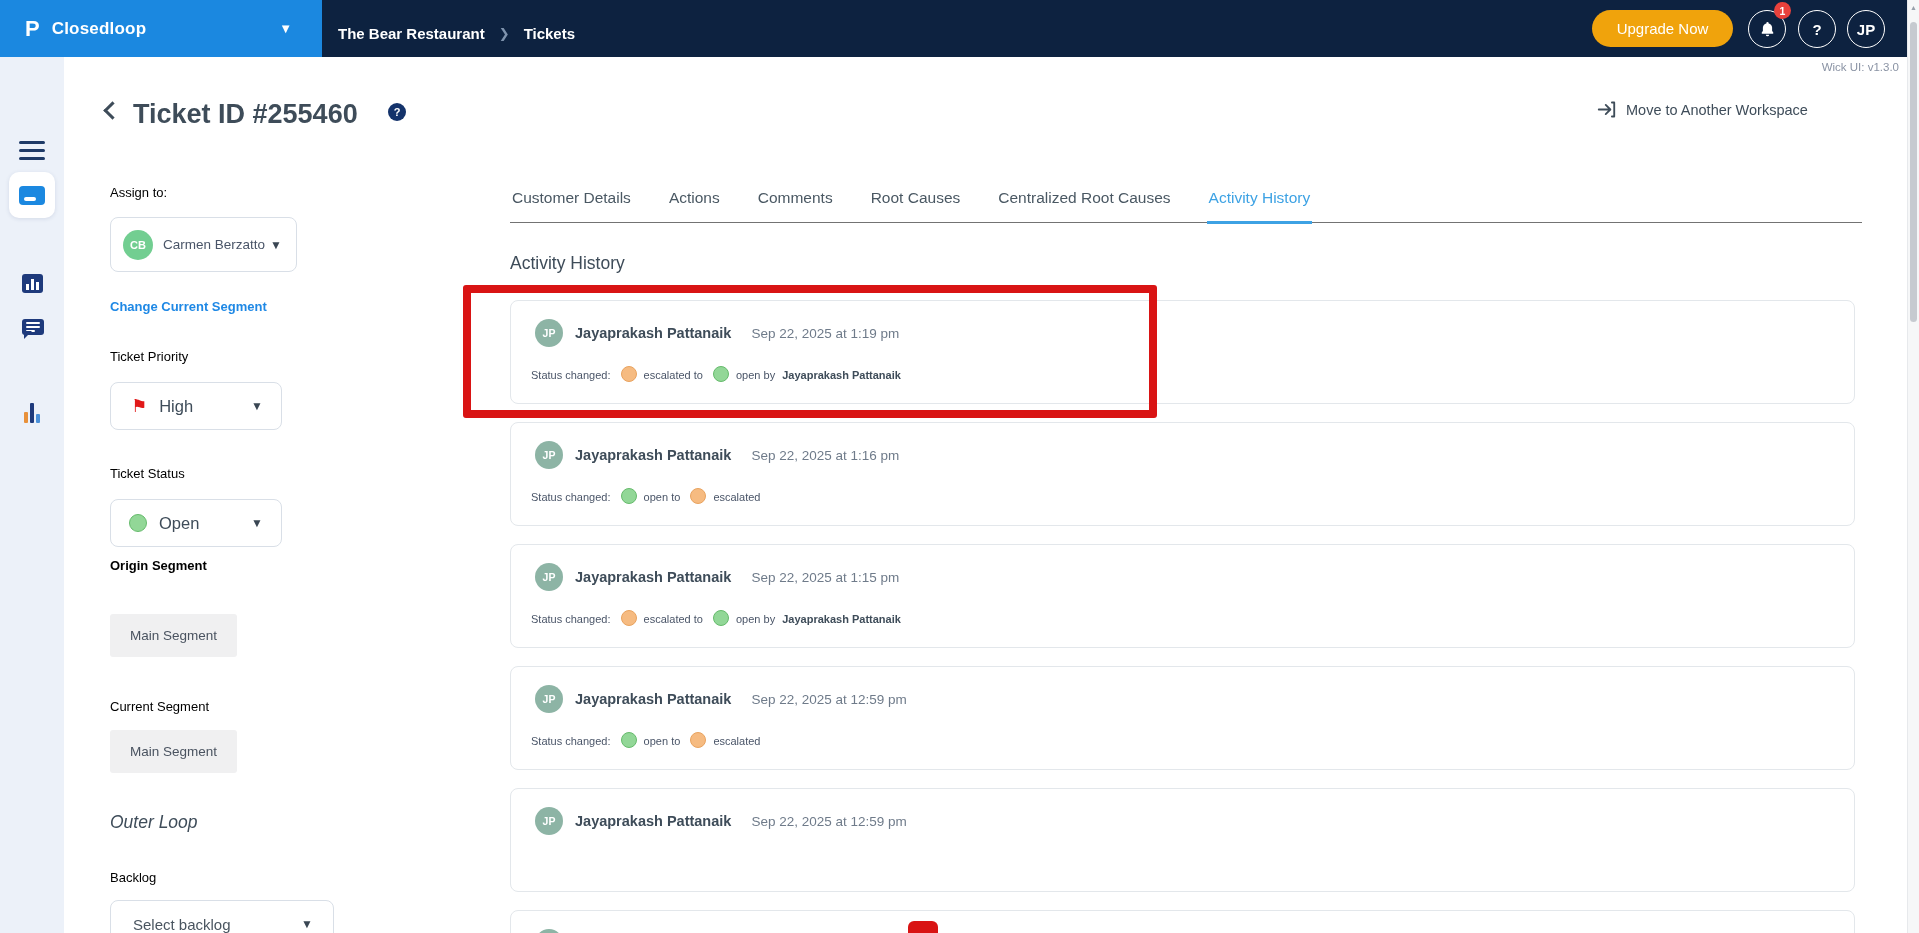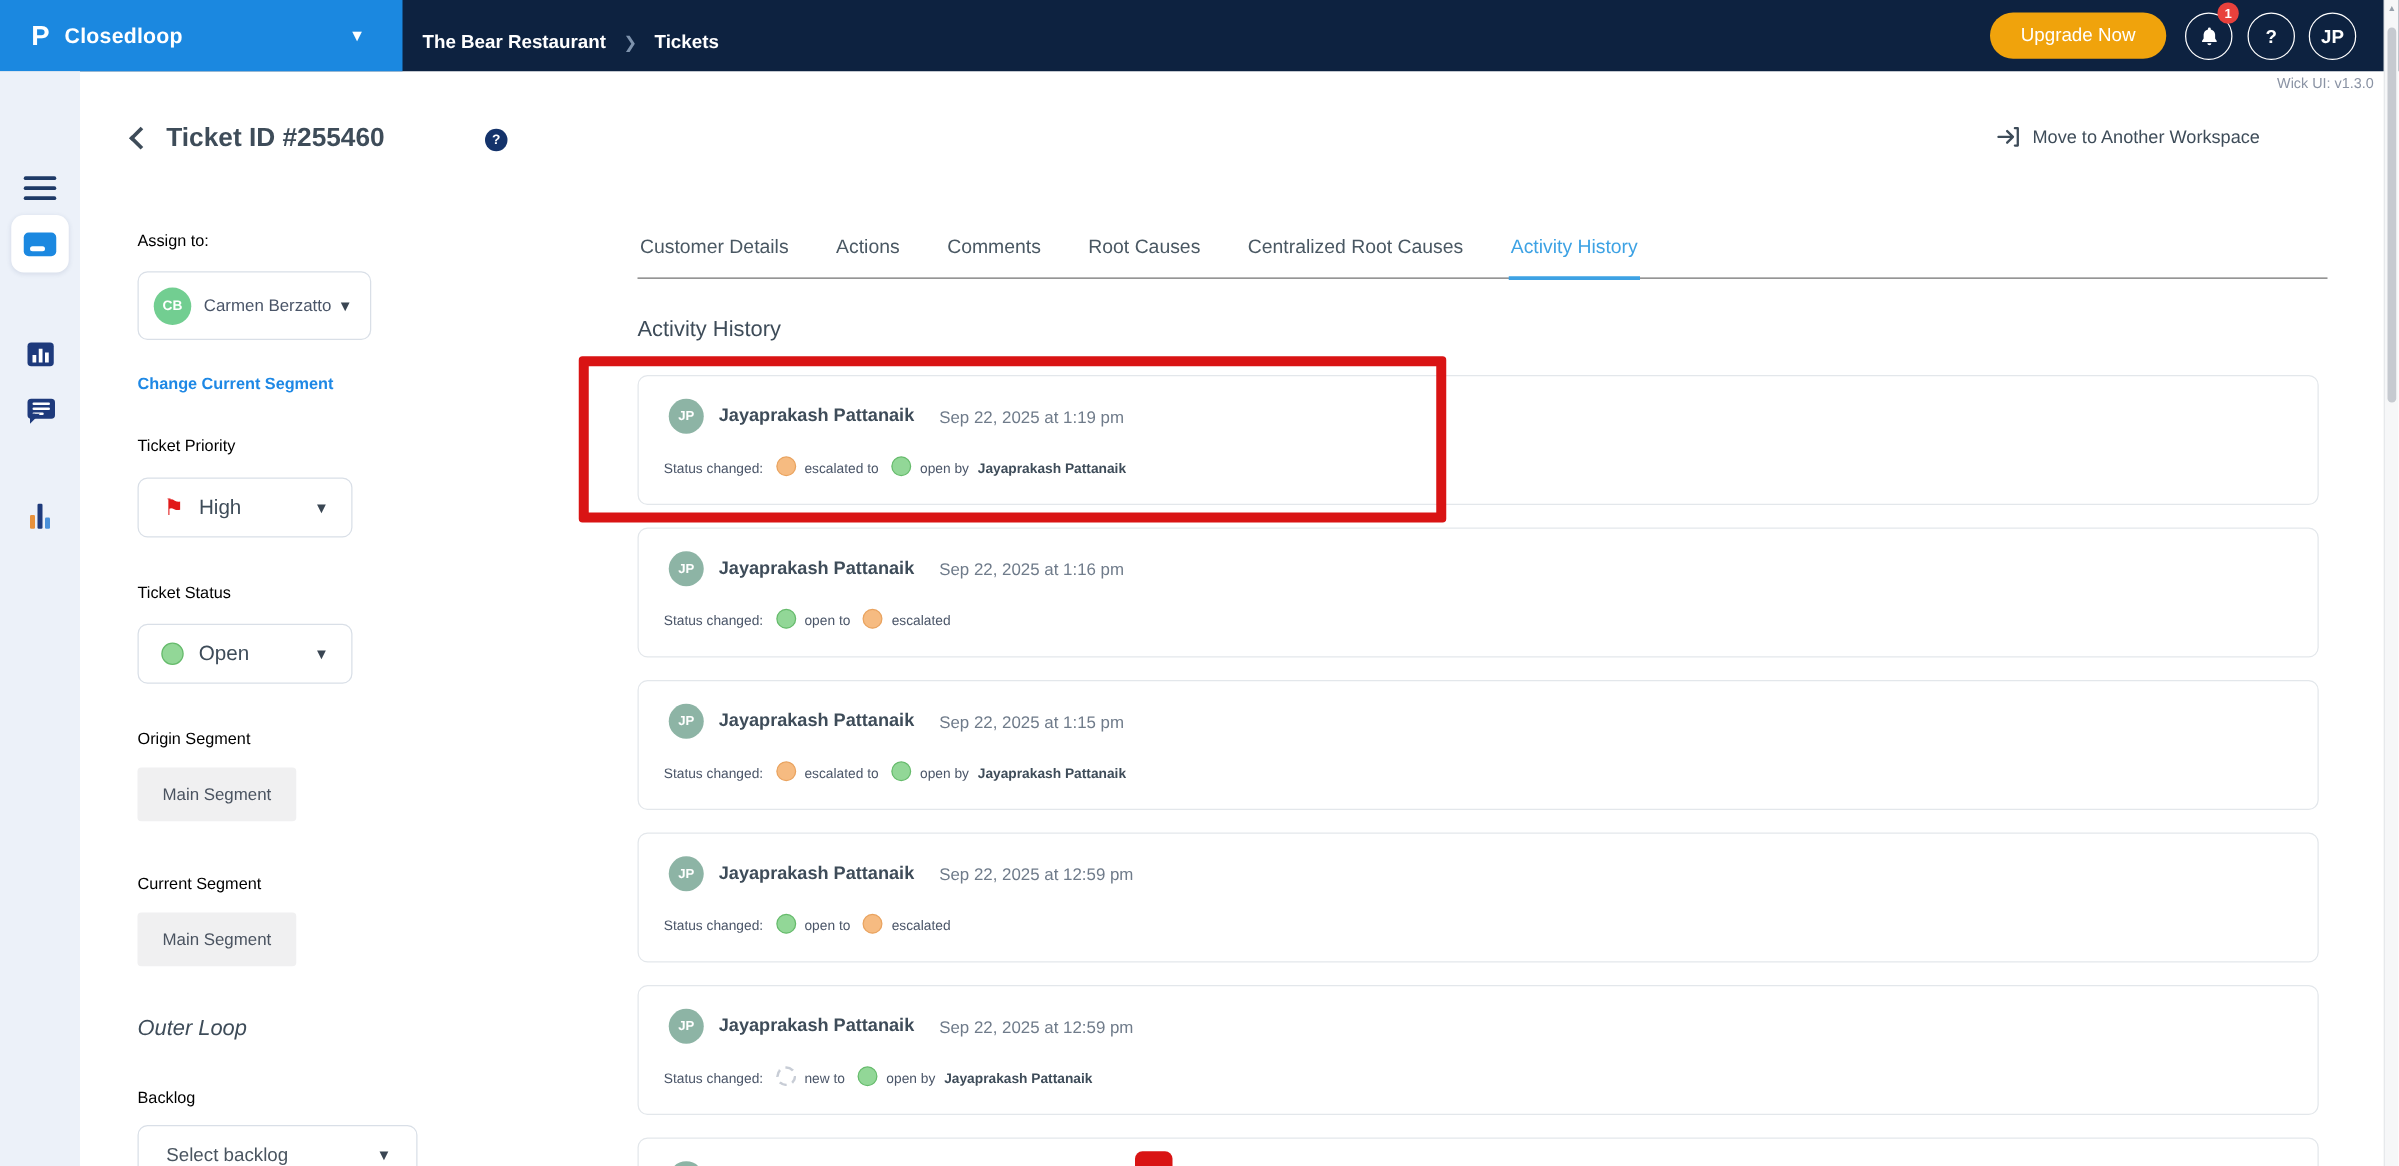--- a/index.html
+++ b/index.html
@@ -30,21 +30,21 @@
   .ic-analytics { position:absolute; left:22px; top:217px; width:21px; height:19px; background:#1E3A7C; border-radius:3px; display:flex; align-items:flex-end; justify-content:center; gap:2px; padding:3px; cursor:pointer; }
   .ic-analytics i { display:block; width:3px; background:#fff; }
   .ic-chat { position:absolute; left:22px; top:262px; width:22px; height:16px; background:#1E3A7C; border-radius:3px; cursor:pointer; padding:3px 4px; }
   .ic-chat i { display:block; height:2px; background:#fff; margin-bottom:2px; border-radius:1px; }
   .ic-chat:after { content:""; position:absolute; left:2px; bottom:-4px; border:4px solid transparent; border-top-color:#1E3A7C; border-left-color:#1E3A7C; }
   .ic-bars { position:absolute; left:24px; top:346px; height:20px; display:flex; align-items:flex-end; gap:2px; cursor:pointer; }
   .ic-bars i { display:block; width:4px; border-radius:1px; }
 
   
   .back-chev { position:absolute; left:106px; top:104px; width:13px; height:13px; border-left:3px solid #3E4C59; border-bottom:3px solid #3E4C59; transform:rotate(45deg); cursor:pointer; }
-  .page-title { position:absolute; left:133px; top:99px; font-size:21px; font-weight:700; color:#3E4C59; }
+  .page-title { position:absolute; left:133px; top:99px; font-size:27px; font-weight:700; color:#3E4C59; }
   .title-help { position:absolute; left:388px; top:103px; width:18px; height:18px; border-radius:50%; background:#14336B; color:#fff; font-size:11px; font-weight:700; display:flex; align-items:center; justify-content:center; cursor:pointer; }
   .move-ws { position:absolute; left:1597px; top:101px; display:flex; align-items:center; gap:10px; color:#3E4C59; font-size:14.5px; cursor:pointer; }
 
   
   .plabel { position:absolute; left:110px; font-size:13px; color:#000000; }
   .select-box { position:absolute; left:110px; background:#fff; border:1px solid #D9DFE7; border-radius:8px; display:flex; align-items:center; cursor:pointer; }
   .assignee-box { top:217px; width:187px; height:55px; padding:0 14px 0 12px; }
   .avatar-sm { width:30px; height:30px; border-radius:50%; background:#72CE91; color:#fff; font-size:11px; font-weight:700; display:flex; align-items:center; justify-content:center; flex:0 0 auto; }
   .assignee-name { margin-left:10px; font-size:13.5px; color:#4A5568; flex:1; }
   .caret { color:#3A4653; font-size:12px; }
@@ -173,21 +173,21 @@
     <span class="caret">▼</span>
   </div>
 
   <div class="plabel" style="top:466px;">Ticket Status</div>
   <div class="select-box status-box">
     <span class="dot-lg"></span>
     <span class="big-val">Open</span>
     <span class="caret">▼</span>
   </div>
 
-  <div class="plabel" style="top:583px;">Origin Segment</div>
+  <div class="plabel" style="top:558px;font-weight:bold;">Origin Segment</div>
   <div class="chip" style="top:614px;">Main Segment</div>
 
   <div class="plabel" style="top:699px;">Current Segment</div>
   <div class="chip" style="top:730px;">Main Segment</div>
 
   <div class="outer-loop">Outer Loop</div>
   <div class="plabel" style="top:870px;">Backlog</div>
   <div class="select-box backlog-box">
     <span class="placeholder-val">Select backlog</span>
     <span class="caret">▼</span>
@@ -263,28 +263,20 @@
       <i class="dot d-orange"></i><span>escalated</span>
     </div>
   </div>
 
   <div class="card" style="top:788px;">
     <div class="card-head">
       <span class="avatar-jp">JP</span>
       <span class="act-user">Jayaprakash Pattanaik</span>
       <span class="act-time">Sep 22, 2025 at 12:59 pm</span>
     </div>
-    <div class="status-line">
-      <span>Status changed:</span>
-      <i class="dot d-new"></i><span>new</span>
-      <span>to</span>
-      <i class="dot d-green"></i><span>open</span>
-      <span>by</span>
-      <span class="by-name">Jayaprakash Pattanaik</span>
-    </div>
   </div>
 
   <div class="card" style="top:910px;">
     <div class="card-head">
       <span class="avatar-jp">JP</span>
     </div>
   </div>
 
   <div class="hl-box"></div>
   <div class="hl-frag"></div>

